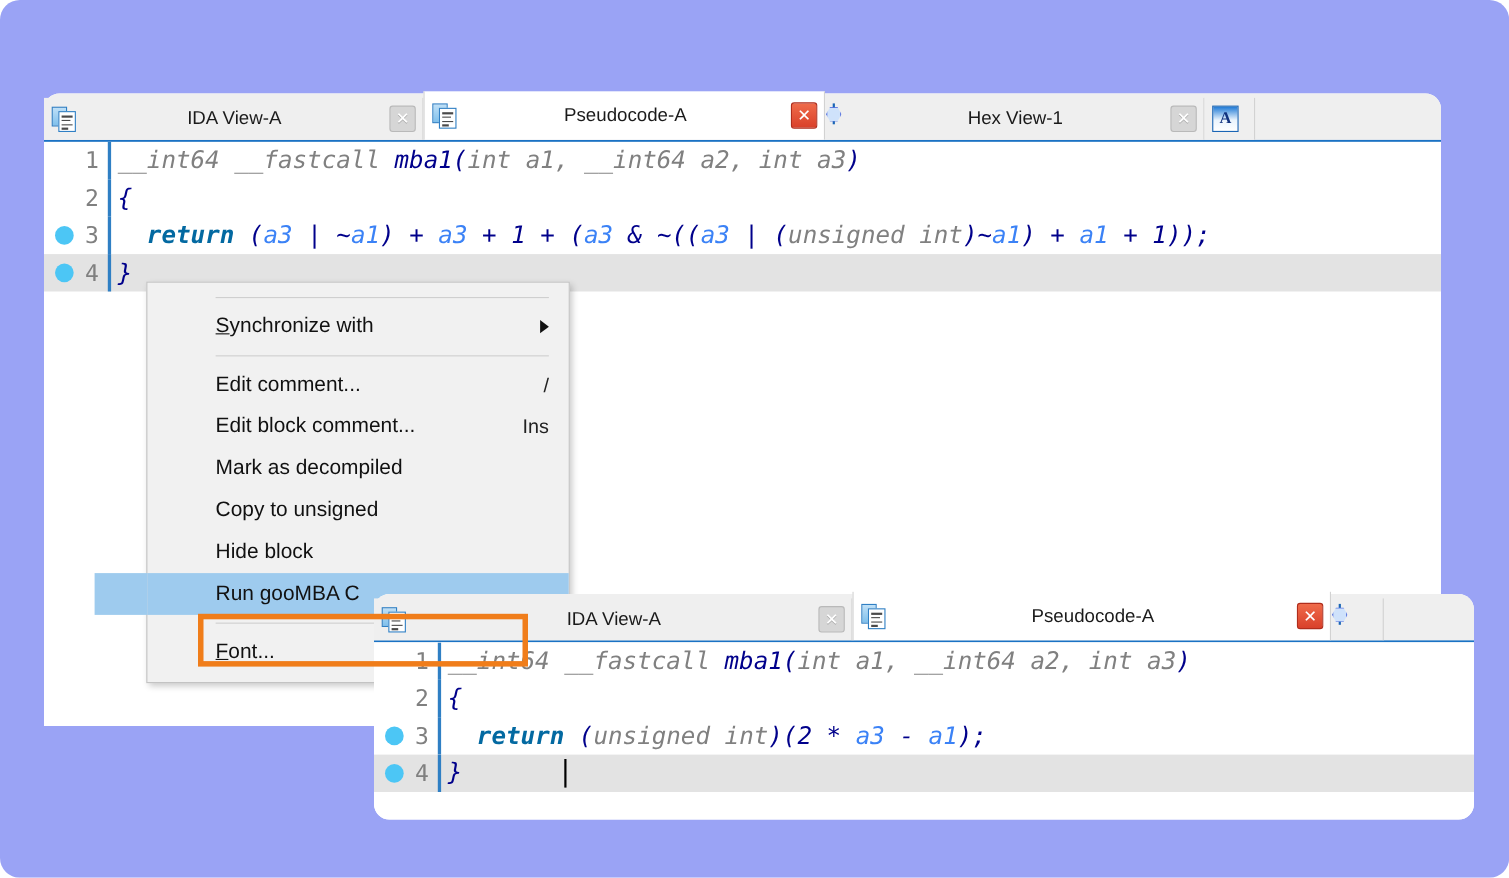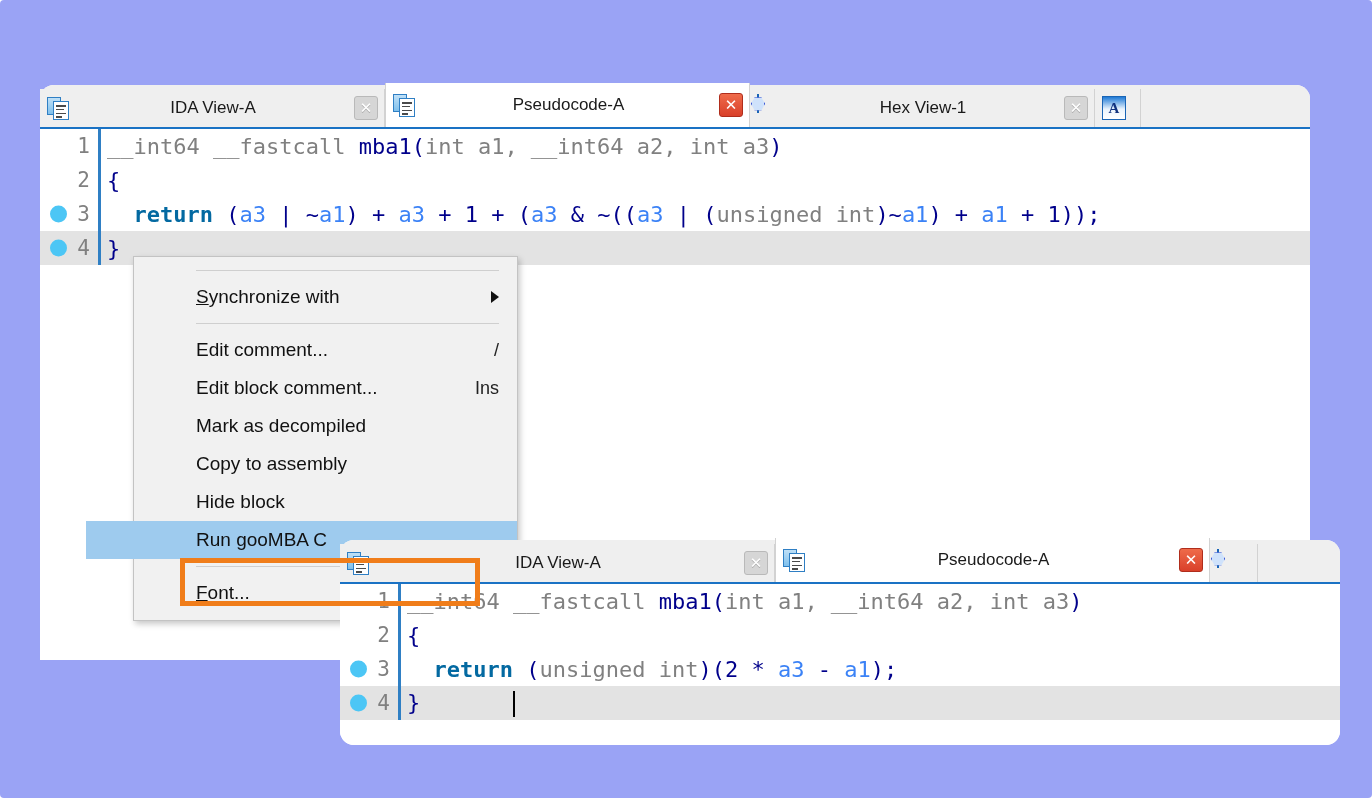--- a/index.html
+++ b/index.html
@@ -8,21 +8,21 @@
     overflow: hidden;
     background: #ffffff;
     font-family: "Liberation Sans", sans-serif;
   }
 
   #canvas {
     position: relative;
     width: 1372px;
     height: 798px;
     background: #9aa3f5;
-    border-radius: 4px;
+    border-radius: 18px;
     overflow: hidden;
   }
 
   
   .ida-window {
     position: absolute;
     background: #ffffff;
     box-sizing: border-box;
   }
 
@@ -207,20 +207,21 @@
     background: #4cc6f5;
   }
   .vline {
     flex: 0 0 3px;
     align-self: stretch;
     background: #2f7fc4;
   }
   .code-text {
     padding-left: 6px;
     white-space: pre;
+    font-style: italic;
   }
 
   
   .t-type   { color: #808080; }
   .t-kw     { color: #0369a1; font-weight: 600; }
   .t-fn     { color: #00008b; }
   .t-var    { color: #3b82f6; }
   .t-punc   { color: #00008b; }
   .t-num    { color: #00008b; }
   .t-plain  { color: #000000; }
@@ -384,21 +385,21 @@
         <span class="accel">/</span>
       </div>
       <div class="ctx-item">
         <span class="label">Edit block comment...</span>
         <span class="accel">Ins</span>
       </div>
       <div class="ctx-item">
         <span class="label">Mark as decompiled</span>
       </div>
       <div class="ctx-item">
-        <span class="label">Copy to assembly</span>
+        <span class="label">Copy to unsigned</span>
       </div>
       <div class="ctx-item">
         <span class="label">Hide block</span>
       </div>
       <div class="ctx-item selected">
         <span class="label">Run gooMBA C</span>
       </div>
       <div class="ctx-sep"></div>
       <div class="ctx-item">
         <span class="label"><span class="mnem">F</span>ont...</span>

